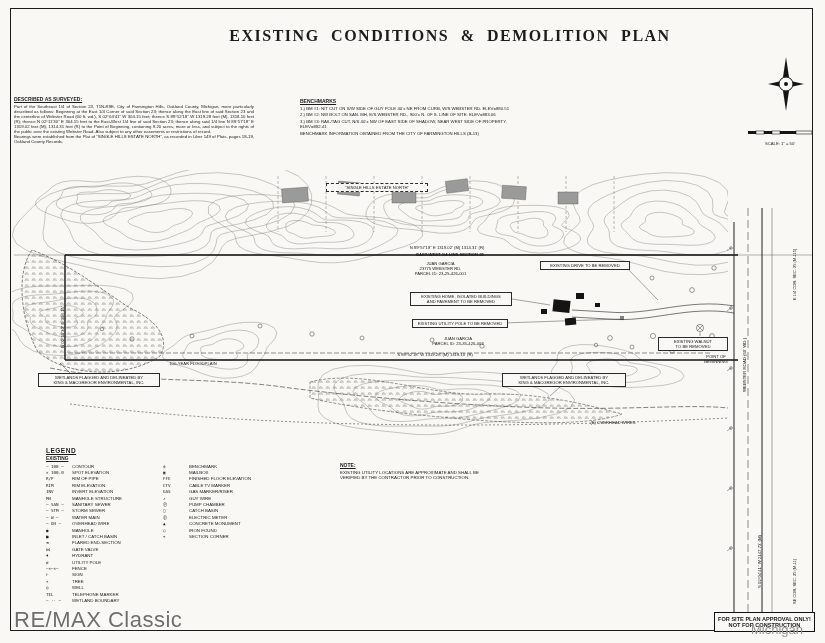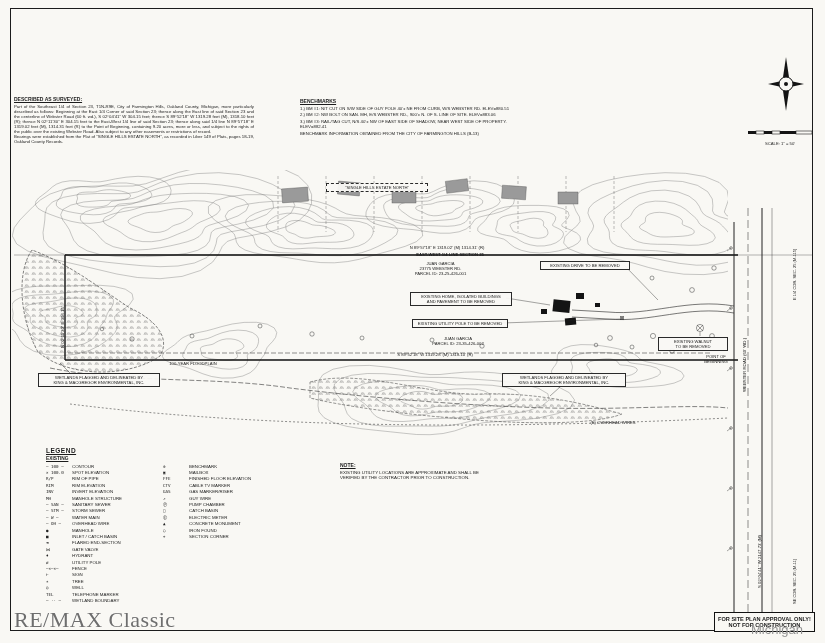--- a/index.html
+++ b/index.html
@@ -27,31 +27,32 @@
   .legend .cols{display:flex;gap:14px}
   .legend .col{flex:1}
   .legend-row{display:flex;align-items:center;height:6.4px}
   .legend-sym{width:26px;font-size:4.2px;font-family:"DejaVu Sans Mono",monospace;flex:none;color:#222}
   .legend-lab{font-size:4.4px}
   .note{position:absolute;left:340px;top:462px;width:142px;z-index:7}
   .note .body{font-size:4.4px;line-height:5.3px}
   .stamp{position:absolute;left:714px;top:612px;width:99px;height:18px;border:1.2px solid #111;z-index:9;
          display:flex;flex-direction:column;justify-content:center;text-align:center;background:#f9f8f4}
   .stamp div{font-size:5.6px;font-weight:700;line-height:6.5px}
-  .wm-left{position:absolute;left:14px;top:607px;z-index:10;font-family:Liberation Serif, serif;font-size:22px;
+  .wm-left{position:absolute;left:14px;top:607px;z-index:10;font-family:Liberation Sans, sans-serif;font-size:22px;
            color:#6e6e6e;letter-spacing:.5px;text-shadow:0 0 2px #fff}
   .wm-right{position:absolute;left:751px;top:622px;z-index:10;font-size:13px;color:#949494}
 </style>
 </head>
 <body>
 
 <div id="sheet">
 
   <div class="frame"></div>
 
+  <div class="title">EXISTING CONDITIONS &amp; DEMOLITION PLAN</div>
 
   <svg class="compass" width="44" height="58" viewBox="0 0 44 58">
     <polygon points="22,1 26,28 22,55 18,28" fill="#141414"></polygon>
     <polygon points="4,28 22,24 40,28 22,32" fill="#141414"></polygon>
     <circle cx="22" cy="28" r="7" fill="#f9f8f4" stroke="#141414" stroke-width="1"></circle>
     <circle cx="22" cy="28" r="2" fill="#141414"></circle>
   </svg>
 
   <div class="scalebar">
     <svg width="64" height="6" viewBox="0 0 64 6">

